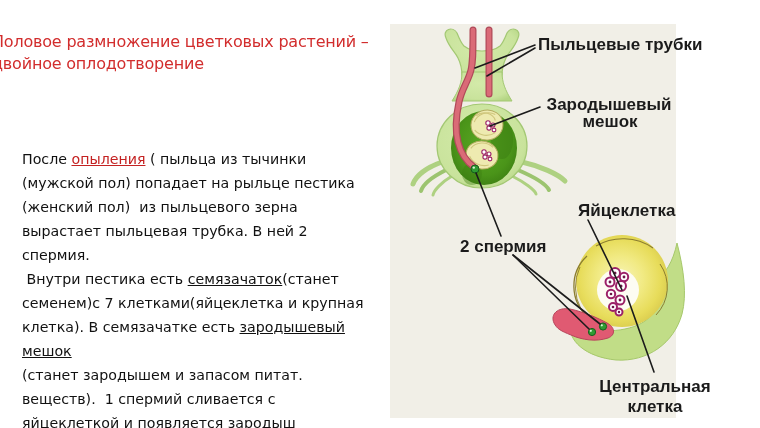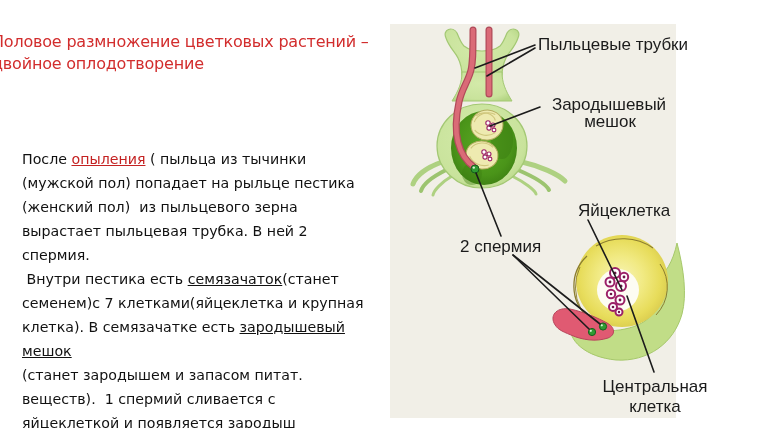--- a/index.html
+++ b/index.html
@@ -16,20 +16,21 @@
   .body-text{
     position:absolute;left:22px;top:147px;width:362px;
     color:#111111;font-size:14.2px;line-height:24px;
     white-space:pre-wrap;
   }
   .seg-ured{color:#c42222;text-decoration:underline;}
   .seg-u{text-decoration:underline;}
   .diagram{
     position:absolute;left:390px;top:24px;width:286px;height:394px;
     background:#f1efe7;
+    font-weight:bold;
   }
   .lbl{
     font-family:"Liberation Sans", sans-serif;
     font-size:17px;fill:#1b1b1b;
   }
   .leader{stroke:#1c1c1c;stroke-width:1.6;stroke-linecap:round;}
   .arcline{fill:none;stroke:#8b7d30;}
   .ovule-arc{fill:none;stroke:#cfc67c;stroke-width:1.1;}
   .cellring{fill:#ffffff;stroke:#9c2168;}
   .celldot{fill:#6d1747;stroke:none;}

